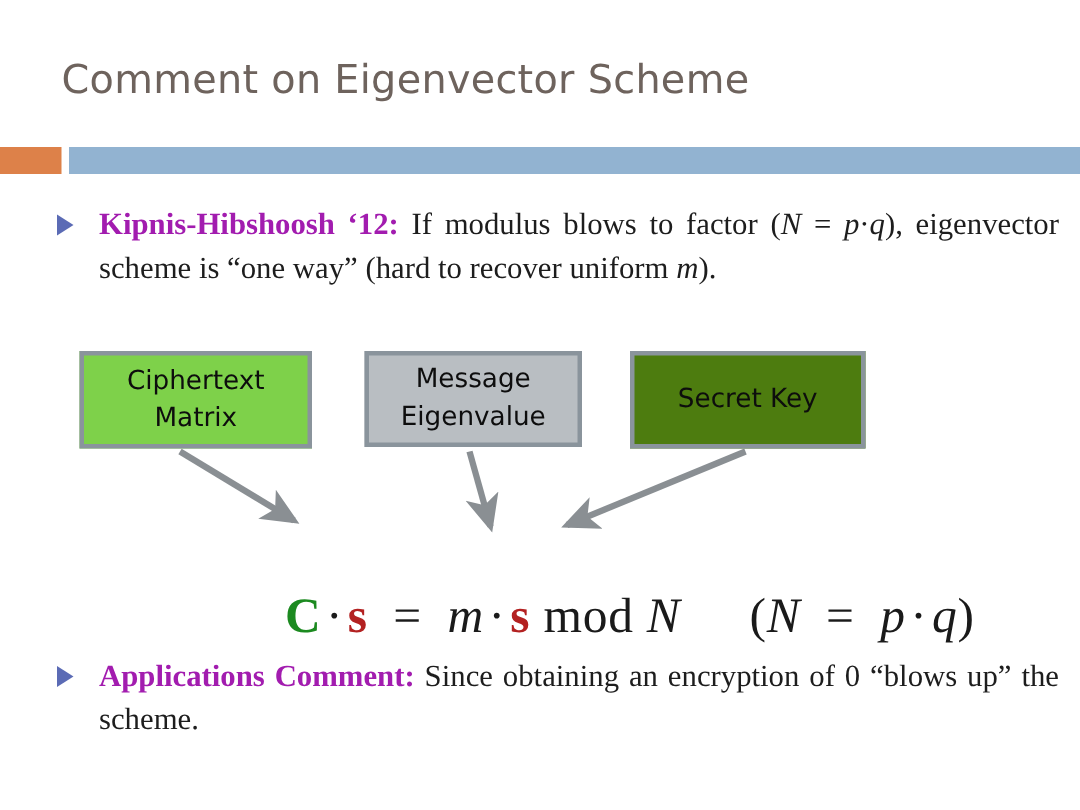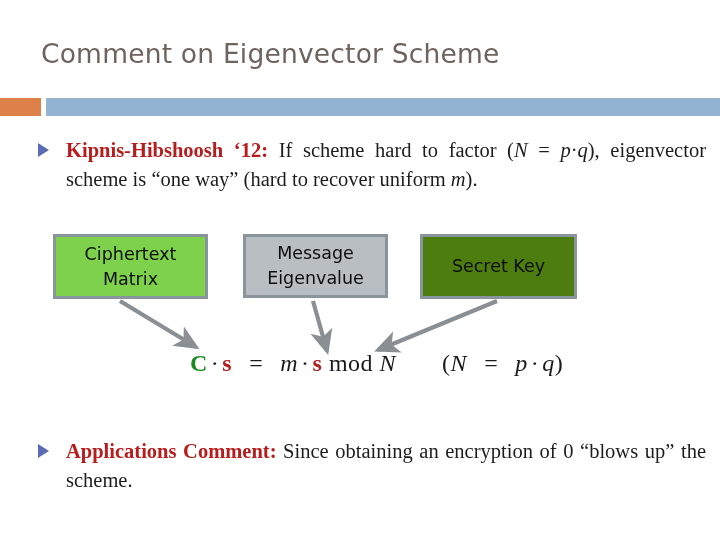--- a/index.html
+++ b/index.html
@@ -69,21 +69,21 @@
     border-left: 11px solid #5b6bb5;
   }
   .bullet-body {
     margin-left: 28px;
     font-size: 20.5px;
     line-height: 29px;
     color: #1d1d1d;
     text-align: justify;
   }
   .lead-in {
-    color: #b91c1c;
+    color: #a21caf;
     font-weight: bold;
   }
   .mathi {
     font-style: italic;
     font-family: "Liberation Serif", "DejaVu Serif", serif;
   }
 
   #bullet-1 { left: 38px; top: 136px; width: 668px; }
   #bullet-2 { left: 38px; top: 437px; width: 668px; }
 
@@ -124,23 +124,23 @@
     position: absolute;
     left: 0; top: 0;
     width: 720px; height: 540px;
     pointer-events: none;
   }
 
   
   #formula {
     position: absolute;
     left: 190px;
-    top: 350px;
+    top: 393px;
     font-family: "Liberation Serif", "DejaVu Serif", serif;
-    font-size: 24px;
+    font-size: 33px;
     color: #1a1a1a;
     white-space: nowrap;
     letter-spacing: 0.5px;
   }
   #formula .green { color: #1c8a20; font-weight: bold; }
   #formula .red   { color: #b32121; font-weight: bold; }
   #formula .gap   { display: inline-block; width: 17px; }
   #formula .biggap{ display: inline-block; width: 46px; }
   #formula .op    { padding: 0 3px; }
 </style>
@@ -150,21 +150,21 @@
 <div id="slide">
 
   <div id="slide-title">Comment on Eigenvector Scheme</div>
 
   <div id="header-rule-orange"></div>
   <div id="header-rule-blue"></div>
 
   <div class="bullet-block" id="bullet-1">
     <span class="bullet-marker"></span>
     <div class="bullet-body">
-      <span class="lead-in">Kipnis-Hibshoosh ‘12:</span><span> If scheme hard to factor (</span><span class="mathi">N</span><span> = </span><span class="mathi">p</span><span>·</span><span class="mathi">q</span><span>), eigenvector scheme is “one way” (hard to recover uniform </span><span class="mathi">m</span><span>).</span>
+      <span class="lead-in">Kipnis-Hibshoosh ‘12:</span><span> If modulus blows to factor (</span><span class="mathi">N</span><span> = </span><span class="mathi">p</span><span>·</span><span class="mathi">q</span><span>), eigenvector scheme is “one way” (hard to recover uniform </span><span class="mathi">m</span><span>).</span>
     </div>
   </div>
 
   <div class="diagram-box" id="box-ciphertext">
     <span class="box-line">Ciphertext</span>
     <span class="box-line">Matrix</span>
   </div>
 
   <div class="diagram-box" id="box-message">
     <span class="box-line">Message</span>

